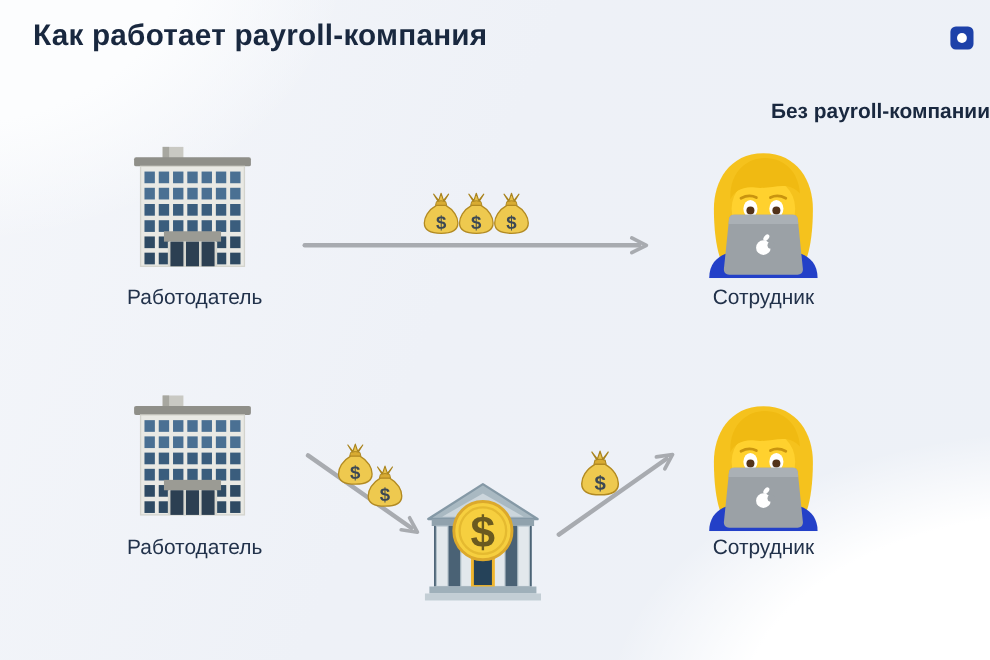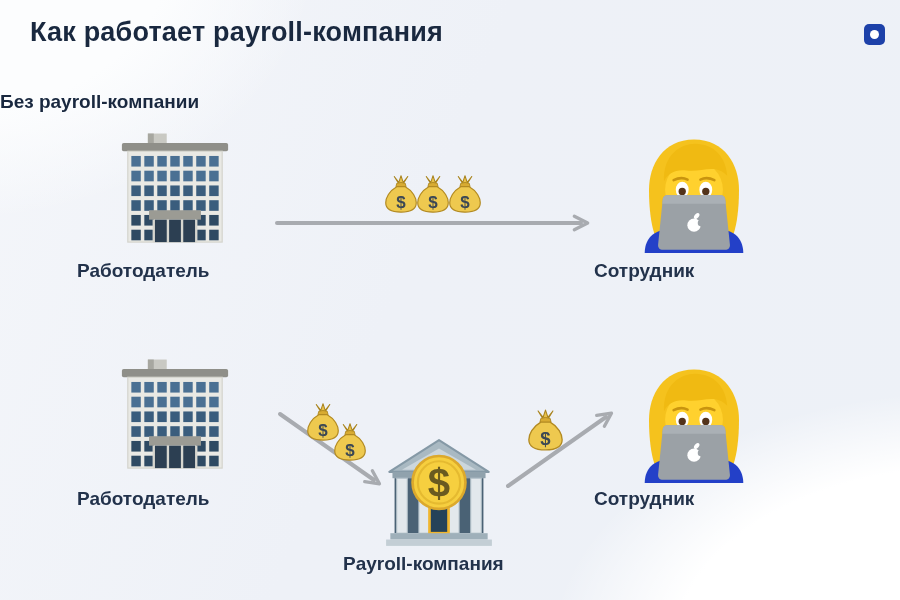--- a/index.html
+++ b/index.html
@@ -22,28 +22,28 @@
   .brand-logo{
     position:absolute; left:864px; top:24px;
     width:21px; height:21px; border-radius:5px;
     background:#1d41a9;
     display:flex; align-items:center; justify-content:center;
   }
   .brand-logo .dot{
     width:9px; height:9px; border-radius:50%; background:#ffffff;
   }
   .section-heading{
-    position:absolute; left:0; width:900px; text-align:left;
+    position:absolute; left:0; width:900px; text-align:right;
     font-size:19px; font-weight:700; color:#19283f;
   }
   .heading-without{ top:91px; }
   .heading-with{ top:322px; }
   .node-label{
-    position:absolute; width:200px; 
-    font-size:19px; font-weight:700; color:#22324b;
+    position:absolute; width:200px; text-align:center;
+    font-size:19px; font-weight:400; color:#22324b;
   }
   .icon{ position:absolute; display:block; }
   .arrows-layer{ position:absolute; left:0; top:0; width:900px; height:600px; pointer-events:none; }
   .bags-row{ position:absolute; display:flex; }
   .bags-row svg + svg{ margin-left:-2px; }
 </style>
 </head>
 <body>
 
 <div class="canvas">
@@ -199,21 +199,20 @@
   <svg class="icon" style="left:306px;top:402px" width="34" height="39">
       <use href="#sym-bag"></use>
     </svg>
   <svg class="icon" style="left:333px;top:422px" width="34" height="39">
       <use href="#sym-bag"></use>
     </svg>
 
   <svg class="icon" style="left:386px;top:438px" width="106" height="110">
       <use href="#sym-bank"></use>
     </svg>
-  <div class="node-label" style="left:343px;top:553px">Payroll-компания</div>
 
   <svg class="icon" style="left:527px;top:408px" width="37" height="43">
       <use href="#sym-bag"></use>
     </svg>
 
   <svg class="icon" style="left:634px;top:363px" width="120" height="120">
       <use href="#sym-woman"></use>
     </svg>
   <div class="node-label" style="left:594px;top:488px">Сотрудник</div>
 

